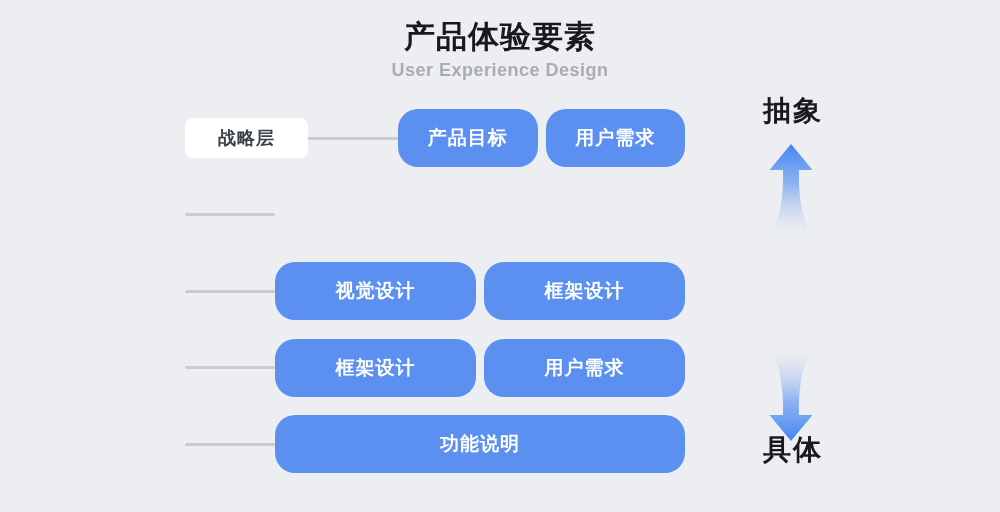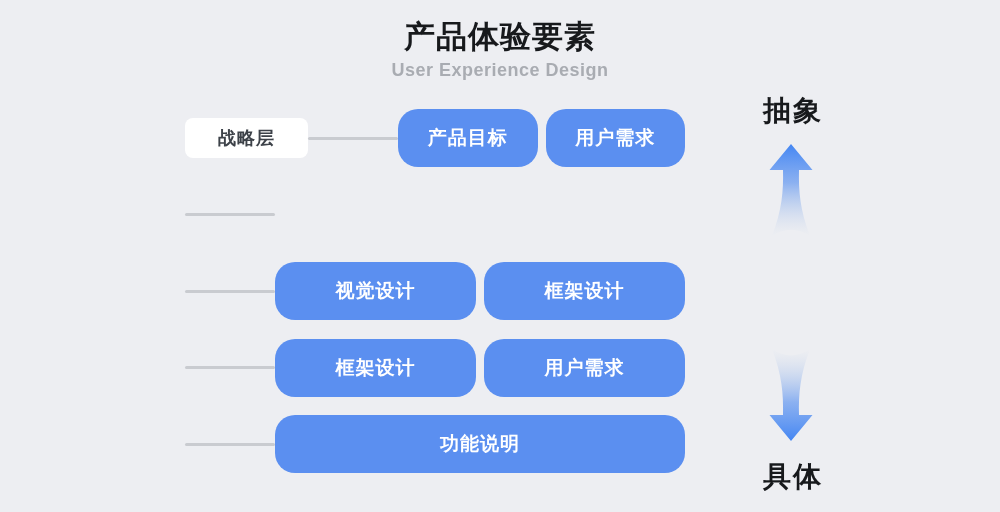--- a/index.html
+++ b/index.html
@@ -58,21 +58,21 @@
     letter-spacing:1px;
   }
 
   
   .axis-label{
     position:absolute;width:72px;text-align:center;
     font-size:28px;font-weight:700;color:var(--title);
     letter-spacing:2px;line-height:1;
   }
   .axis-label.top{left:757px;top:97px;}
-  .axis-label.bottom{left:757px;top:463px;}
+  .axis-label.bottom{left:757px;top:436px;}
   .axis-arrow{position:absolute;width:44px;height:92px;}
   .axis-arrow.up{left:769px;top:144px;}
   .axis-arrow.down{left:769px;top:349px;}
 </style>
 </head>
 <body>
 
 <div class="stage">
 
   <div class="header">

